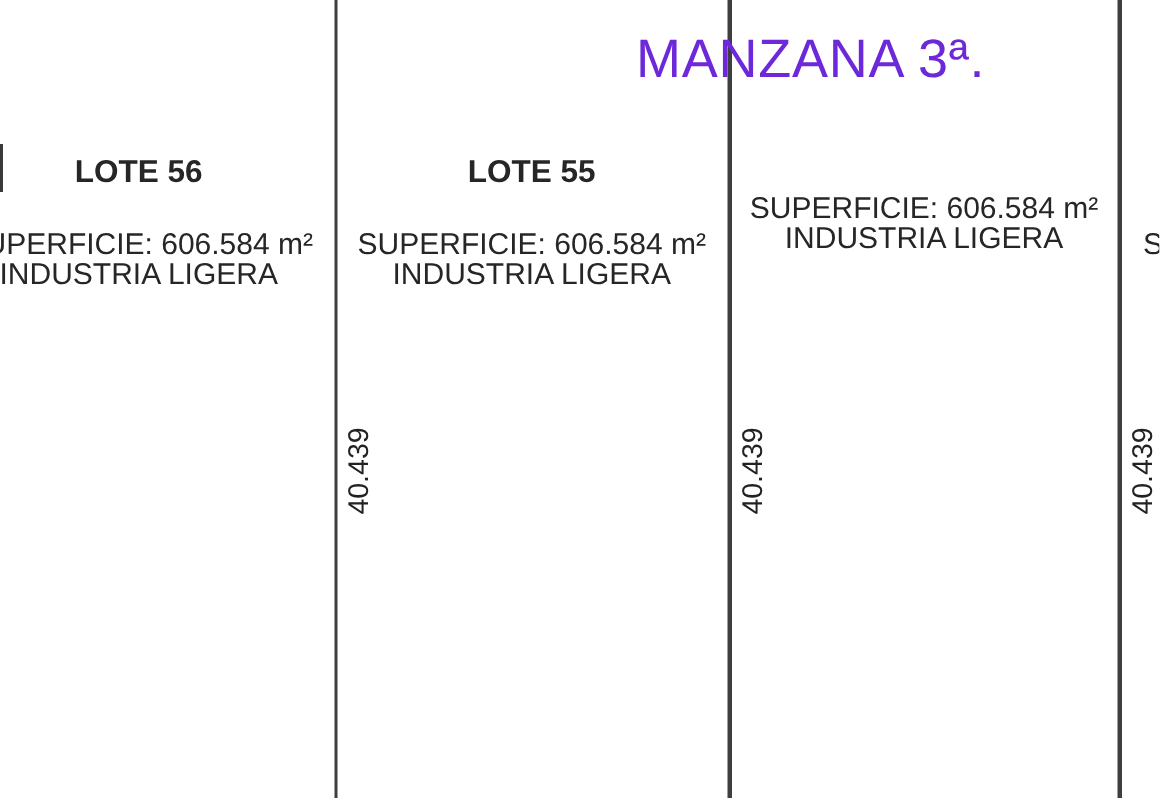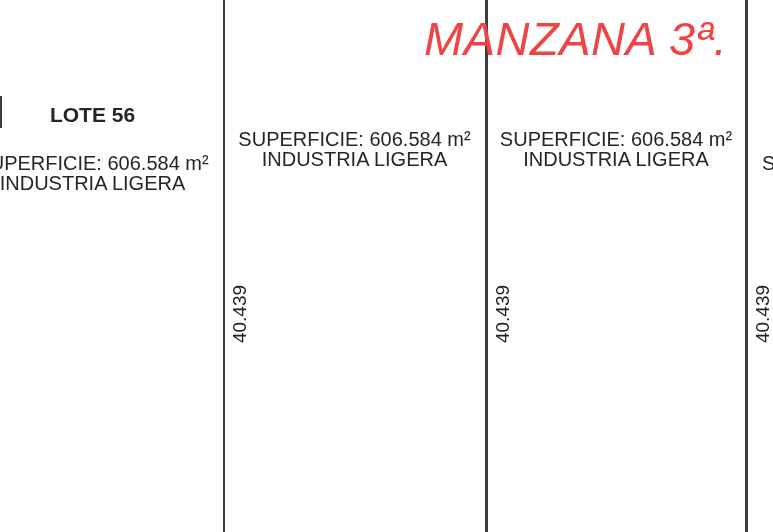--- a/index.html
+++ b/index.html
@@ -26,26 +26,25 @@
   }
   .vline.l1 { left: 222.5px; }
   .vline.l2 { left: 485px; }
   .vline.l3 { left: 745px; }
 
   
   .block-title {
     position: absolute;
     left: 424px;
     top: 16px;
-    font-size: 47px;
+    font-size: 36px;
     line-height: 46px;
     letter-spacing: 0.5px;
-    color: #ef4444;
+    color: #6d28d9;
     white-space: nowrap;
-    font-style: italic;
   }
 
   
   .lot {
     position: absolute;
     top: 103px;
     width: 261px;
     text-align: center;
   }
   .lot.c56 { left: -38px; }
@@ -118,20 +117,21 @@
 
   <div class="block-title">MANZANA 3ª.</div>
 
   <div class="lot c56">
     <div class="lot-name">LOTE 56</div>
     <div class="lot-sup">SUPERFICIE: 606.584 m²</div>
     <div class="lot-uso">INDUSTRIA LIGERA</div>
   </div>
 
   <div class="lot c55">
+    <div class="lot-name">LOTE 55</div>
     <div class="lot-sup">SUPERFICIE: 606.584 m²</div>
     <div class="lot-uso">INDUSTRIA LIGERA</div>
   </div>
 
   <div class="lot c54">
     <div class="lot-sup">SUPERFICIE: 606.584 m²</div>
     <div class="lot-uso">INDUSTRIA LIGERA</div>
   </div>
 
   <div class="partial-lot">S</div>

